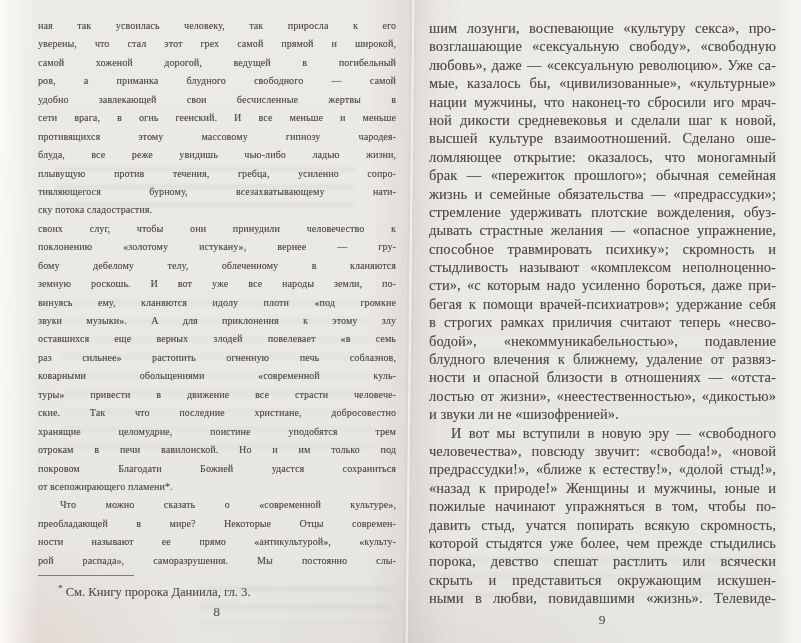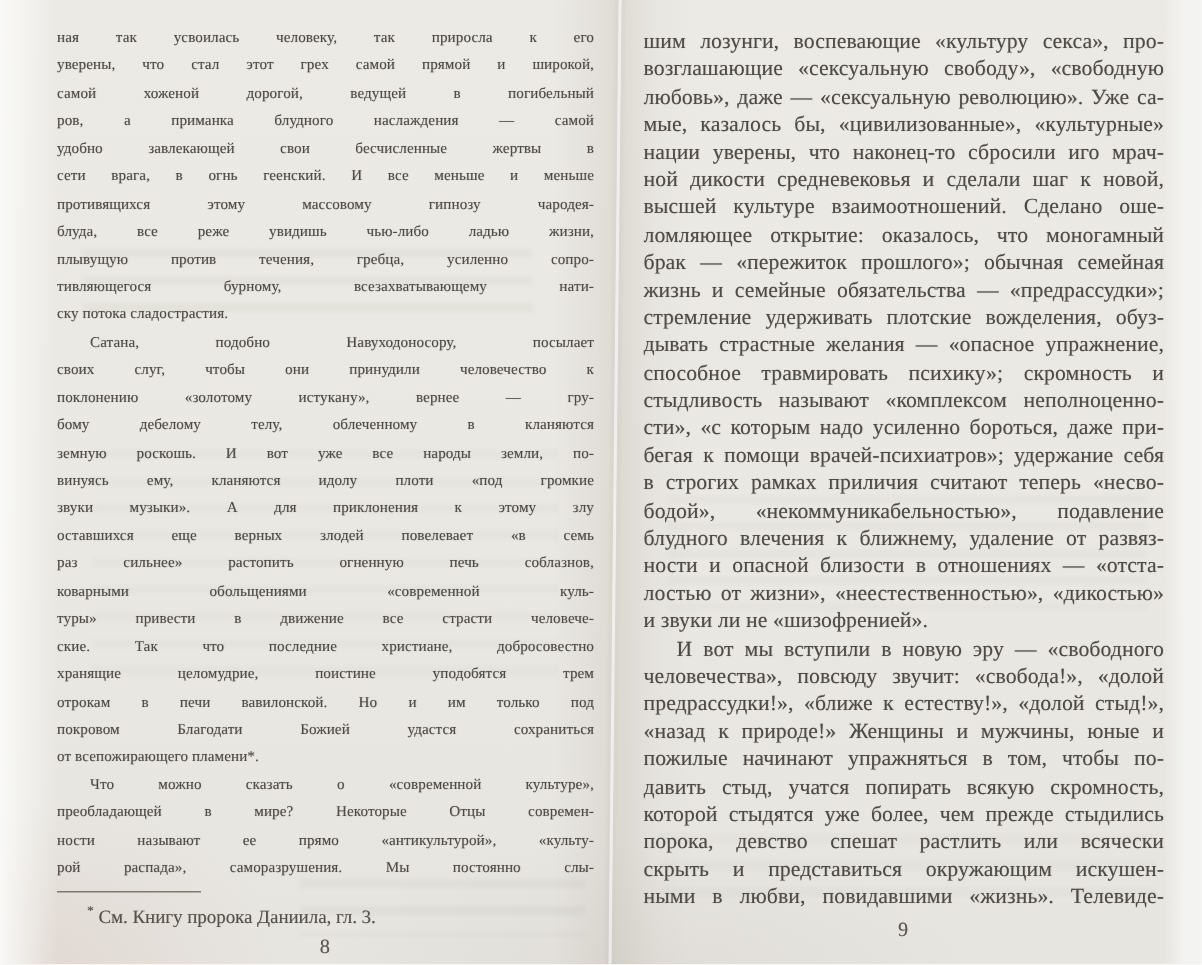--- a/index.html
+++ b/index.html
@@ -61,29 +61,28 @@
   <div class="ghost" style="left:62px; top:300px; width:310px; height:150px; opacity:0.5;"></div>
   <div class="ghost" style="left:200px; top:586px; width:190px; height:38px;"></div>
   <div class="ghost" style="left:445px; top:330px; width:320px; height:90px; opacity:0.45;"></div>
   <div class="ghost" style="left:440px; top:556px; width:330px; height:52px; opacity:0.55;"></div>
 
   <div class="page left">
     <div class="text-block">
         <div class="line">ная так усвоилась человеку, так приросла к его</div>
         <div class="line">уверены, что стал этот грех самой прямой и широкой,</div>
         <div class="line">самой хоженой дорогой, ведущей в погибельный</div>
-        <div class="line">ров, а приманка блудного наслаждения — самой</div>
+        <div class="line">ров, а приманка блудного свободного — самой</div>
         <div class="line">удобно завлекающей свои бесчисленные жертвы в</div>
         <div class="line">сети врага, в огнь геенский. И все меньше и меньше</div>
         <div class="line">противящихся этому массовому гипнозу чародея-</div>
         <div class="line">блуда, все реже увидишь чью-либо ладью жизни,</div>
         <div class="line">плывущую против течения, гребца, усиленно сопро-</div>
         <div class="line">тивляющегося бурному, всезахватывающему нати-</div>
         <div class="line para-end">ску потока сладострастия.</div>
-        <div class="line indent">Сатана, подобно Навуходоносору, посылает</div>
         <div class="line">своих слуг, чтобы они принудили человечество к</div>
         <div class="line">поклонению «золотому истукану», вернее — гру-</div>
         <div class="line">бому дебелому телу, облеченному в кланяются</div>
         <div class="line">земную роскошь. И вот уже все народы земли, по-</div>
         <div class="line">винуясь ему, кланяются идолу плоти «под громкие</div>
         <div class="line">звуки музыки». А для приклонения к этому злу</div>
         <div class="line">оставшихся еще верных злодей повелевает «в семь</div>
         <div class="line">раз сильнее» растопить огненную печь соблазнов,</div>
         <div class="line">коварными обольщениями «современной куль-</div>
         <div class="line">туры» привести в движение все страсти человече-</div>
@@ -103,40 +102,40 @@
     </div>
     <div class="pagenum">8</div>
   </div>
 
   <div class="page right">
     <div class="text-block">
         <div class="line">шим лозунги, воспевающие «культуру секса», про-</div>
         <div class="line">возглашающие «сексуальную свободу», «свободную</div>
         <div class="line">любовь», даже — «сексуальную революцию». Уже са-</div>
         <div class="line">мые, казалось бы, «цивилизованные», «культурные»</div>
-        <div class="line">нации уверены, что наконец-то сбросили иго мрач-</div>
+        <div class="line">нации мужчины, что наконец-то сбросили иго мрач-</div>
         <div class="line">ной дикости средневековья и сделали шаг к новой,</div>
         <div class="line">высшей культуре взаимоотношений. Сделано оше-</div>
         <div class="line">ломляющее открытие: оказалось, что моногамный</div>
         <div class="line">брак — «пережиток прошлого»; обычная семейная</div>
         <div class="line">жизнь и семейные обязательства — «предрассудки»;</div>
         <div class="line">стремление удерживать плотские вожделения, обуз-</div>
         <div class="line">дывать страстные желания — «опасное упражнение,</div>
         <div class="line">способное травмировать психику»; скромность и</div>
         <div class="line">стыдливость называют «комплексом неполноценно-</div>
         <div class="line">сти», «с которым надо усиленно бороться, даже при-</div>
         <div class="line">бегая к помощи врачей-психиатров»; удержание себя</div>
         <div class="line">в строгих рамках приличия считают теперь «несво-</div>
         <div class="line">бодой», «некоммуникабельностью», подавление</div>
         <div class="line">блудного влечения к ближнему, удаление от развяз-</div>
         <div class="line">ности и опасной близости в отношениях — «отста-</div>
         <div class="line">лостью от жизни», «неестественностью», «дикостью»</div>
         <div class="line para-end">и звуки ли не «шизофренией».</div>
         <div class="line indent">И вот мы вступили в новую эру — «свободного</div>
-        <div class="line">человечества», повсюду звучит: «свобода!», «долой</div>
+        <div class="line">человечества», повсюду звучит: «свобода!», «новой</div>
         <div class="line">предрассудки!», «ближе к естеству!», «долой стыд!»,</div>
         <div class="line">«назад к природе!» Женщины и мужчины, юные и</div>
         <div class="line">пожилые начинают упражняться в том, чтобы по-</div>
         <div class="line">давить стыд, учатся попирать всякую скромность,</div>
         <div class="line">которой стыдятся уже более, чем прежде стыдились</div>
         <div class="line">порока, девство спешат растлить или всячески</div>
         <div class="line">скрыть и представиться окружающим искушен-</div>
         <div class="line">ными в любви, повидавшими «жизнь». Телевиде-</div>
       </div>
     <div class="pagenum">9</div>

